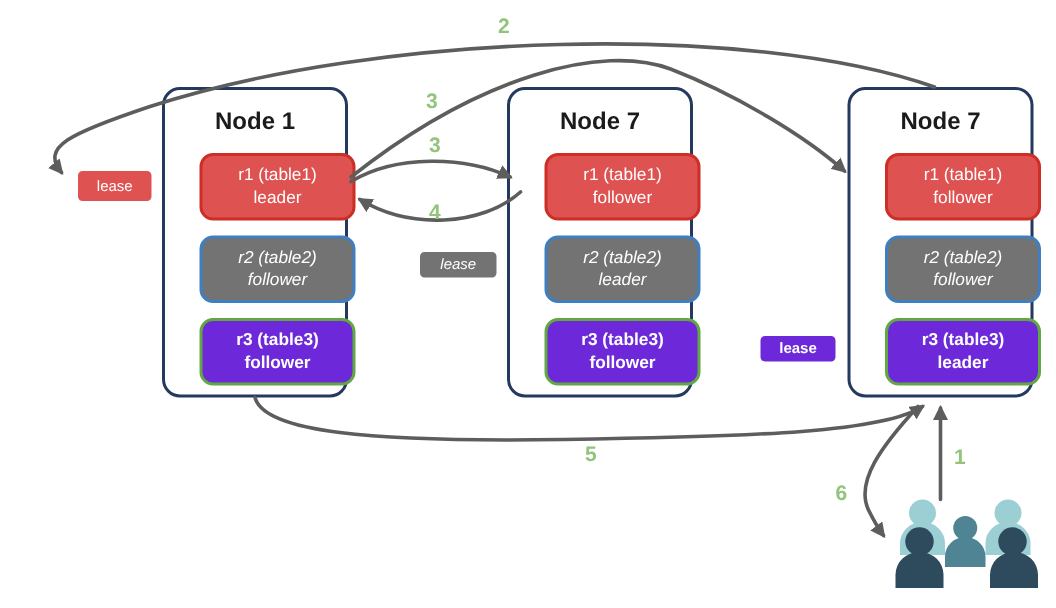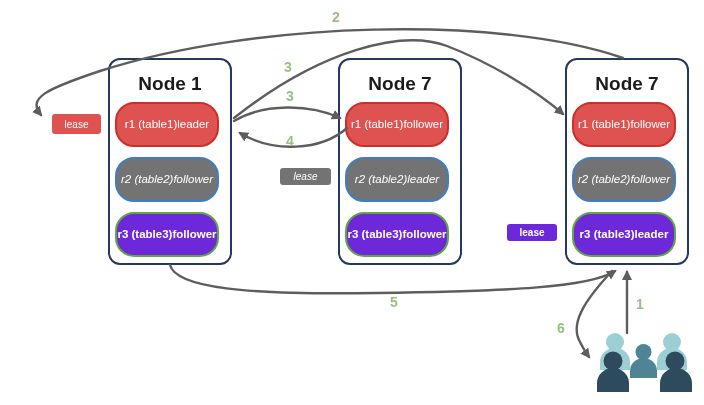--- a/index.html
+++ b/index.html
@@ -6,25 +6,25 @@
   #canvas{
     position:relative;width:704px;height:405px;background:#ffffff;overflow:hidden;
     font-family:"Liberation Sans", sans-serif;
   }
   
   .node{
     position:absolute;top:58px;width:124px;height:207px;box-sizing:border-box;
     background:#ffffff;border:2px solid #24395e;border-radius:12px;z-index:1;
   }
   .node-title{
-    margin-top:13px;text-align:center;font-size:19px;font-weight:bold;color:#1b1b1b;
+    margin-top:13px;text-align:center;font-size:16px;font-weight:bold;color:#1b1b1b;
   }
   .replica{
-    position:absolute;left:5px;width:104px;height:45px;box-sizing:border-box;
-    border-radius:19px;border:2px solid;display:flex;flex-direction:row;
+    position:absolute;left:23px;width:104px;height:45px;box-sizing:border-box;
+    border-radius:9px;border:2px solid;display:flex;flex-direction:column;
     align-items:center;justify-content:center;color:#ffffff;font-size:11.5px;line-height:1.25;
     text-align:center;
   }
   .replica.pos0{top:42px}.replica.pos1{top:97px}.replica.pos2{top:152px}
   .c-red{background:#de5351;border-color:#cd2f27;}
   .c-blue{background:#737373;border-color:#3f7fc1;font-style:italic;}
   .c-green{background:#6d28d9;border-color:#61a744;font-weight:bold;}
   
   .lease{
     position:absolute;box-sizing:border-box;border:2px solid;border-radius:5px;

